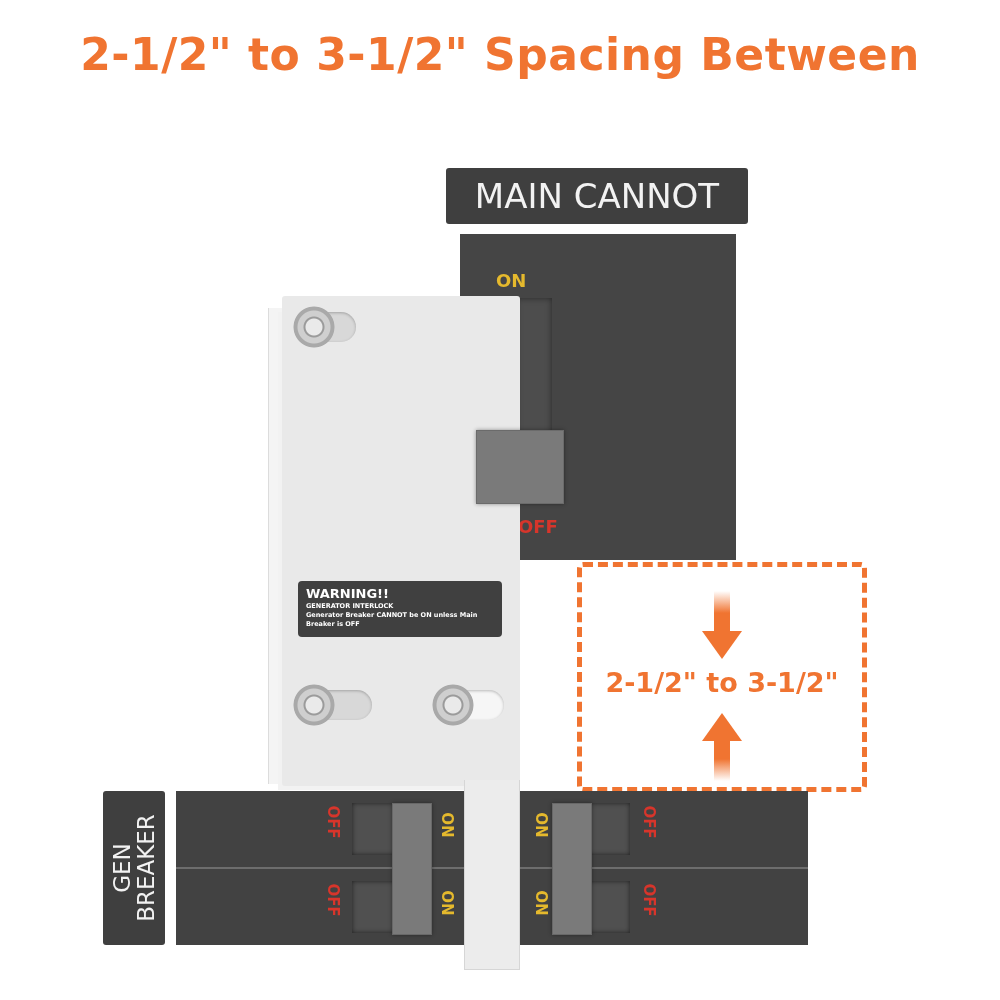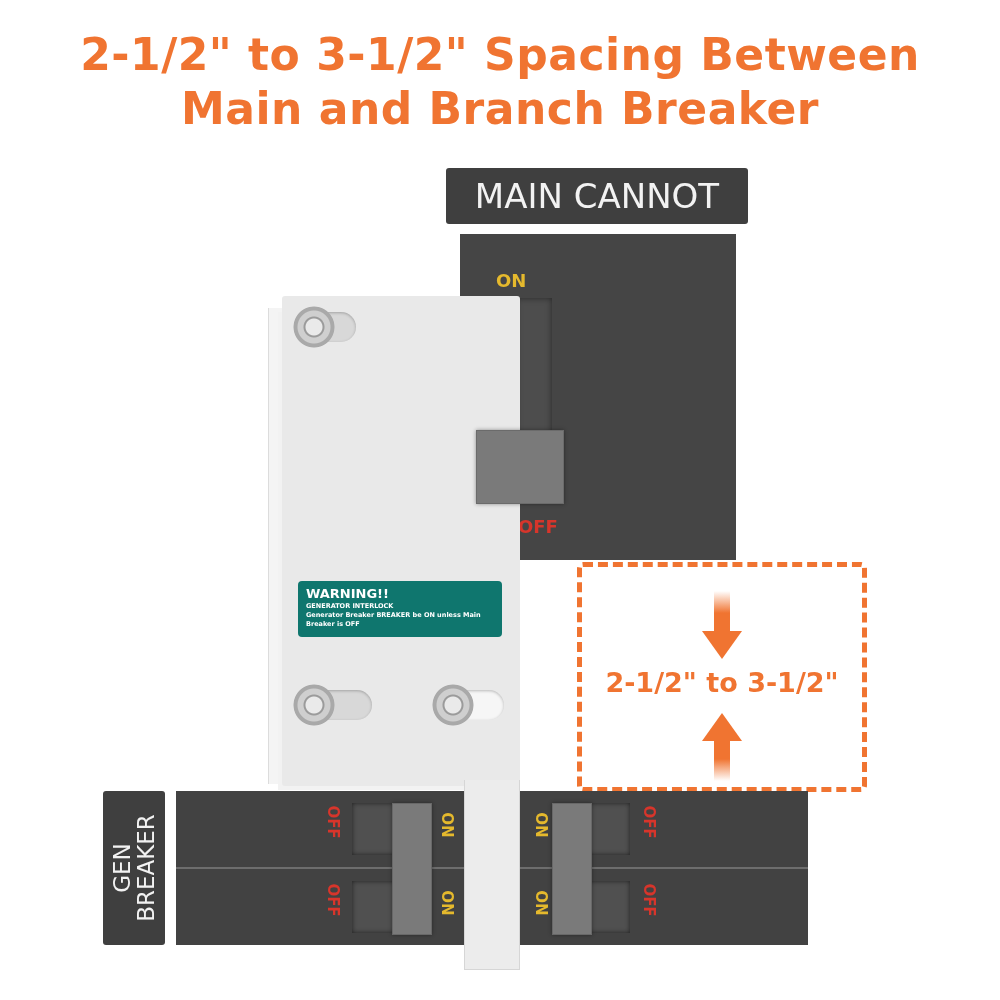--- a/index.html
+++ b/index.html
@@ -53,21 +53,21 @@
     position: absolute; width: 42px; height: 42px; border-radius: 50%;
     background: radial-gradient(circle at 50% 50%, #eaeaea 0 8px, #9b9b9b 9px 10px, #cfcfcf 11px 16px, #a9a9a9 17px 20px, transparent 21px);
   }
   .slot {
     position: absolute; height: 30px; background: #d8d8d8; border-radius: 15px;
     box-shadow: inset 0 1px 3px rgba(0,0,0,0.25);
   }
 
   .warning {
     position: absolute; left: 298px; top: 581px; width: 204px; height: 56px;
-    background: #0f766e; border-radius: 4px; color: #fff; padding: 5px 8px;
+    background: #404040; border-radius: 4px; color: #fff; padding: 5px 8px;
   }
   .warning .w-title { font-size: 13px; font-weight: bold; line-height: 16px; }
   .warning .w-sub { font-size: 6.5px; line-height: 9px; font-weight: bold; }
 
   .spacing-box {
     position: absolute; left: 577px; top: 562px; width: 290px; height: 230px;
     border: 5px dashed #f07431; border-radius: 6px; background: #fff;
   }
   .spacing-text {
     position: absolute; left: 0; top: 100px; width: 100%; text-align: center;
@@ -87,21 +87,20 @@
   .on-c { color: #e5b92d; }
   .off-c { color: #d7352b; }
   .b-slot { position: absolute; width: 78px; height: 52px; background: #505050; box-shadow: inset 0 0 5px rgba(0,0,0,0.6); }
   .b-handle { position: absolute; width: 40px; height: 132px; background: #7a7a7a; border: 1px solid #686868; box-shadow: 0 0 4px rgba(0,0,0,0.4); }
 </style>
 </head>
 <body>
 
 <div class="title">
   <div>2-1/2" to 3-1/2" Spacing Between</div>
-  <div>Main and Branch Breaker</div>
 </div>
 
 <div class="label-box main-label">MAIN CANNOT</div>
 
 <div class="main-breaker">
   <div class="main-on">ON</div>
   <div class="main-slot"></div>
   <div class="main-off">OFF</div>
 </div>
 
@@ -115,21 +114,21 @@
 <div class="screw" style="left:293px; top:306px;"></div>
 
 <div class="slot" style="left:300px; top:690px; width:72px;"></div>
 <div class="screw" style="left:293px; top:684px;"></div>
 <div class="slot" style="left:440px; top:690px; width:64px; background:#f6f6f6;"></div>
 <div class="screw" style="left:432px; top:684px;"></div>
 
 <div class="warning">
   <div class="w-title">WARNING!!</div>
   <div class="w-sub">GENERATOR INTERLOCK</div>
-  <div class="w-sub">Generator Breaker BREAKER be ON unless Main Breaker is OFF</div>
+  <div class="w-sub">Generator Breaker CANNOT be ON unless Main Breaker is OFF</div>
 </div>
 
 <div class="spacing-box">
   <svg class="arrow-down" viewBox="0 0 40 68">
     <defs>
       <linearGradient id="gd" x1="0" y1="0" x2="0" y2="1">
         <stop offset="0" stop-color="#f07431" stop-opacity="0"></stop>
         <stop offset="0.5" stop-color="#f07431"></stop>
       </linearGradient>
     </defs>

